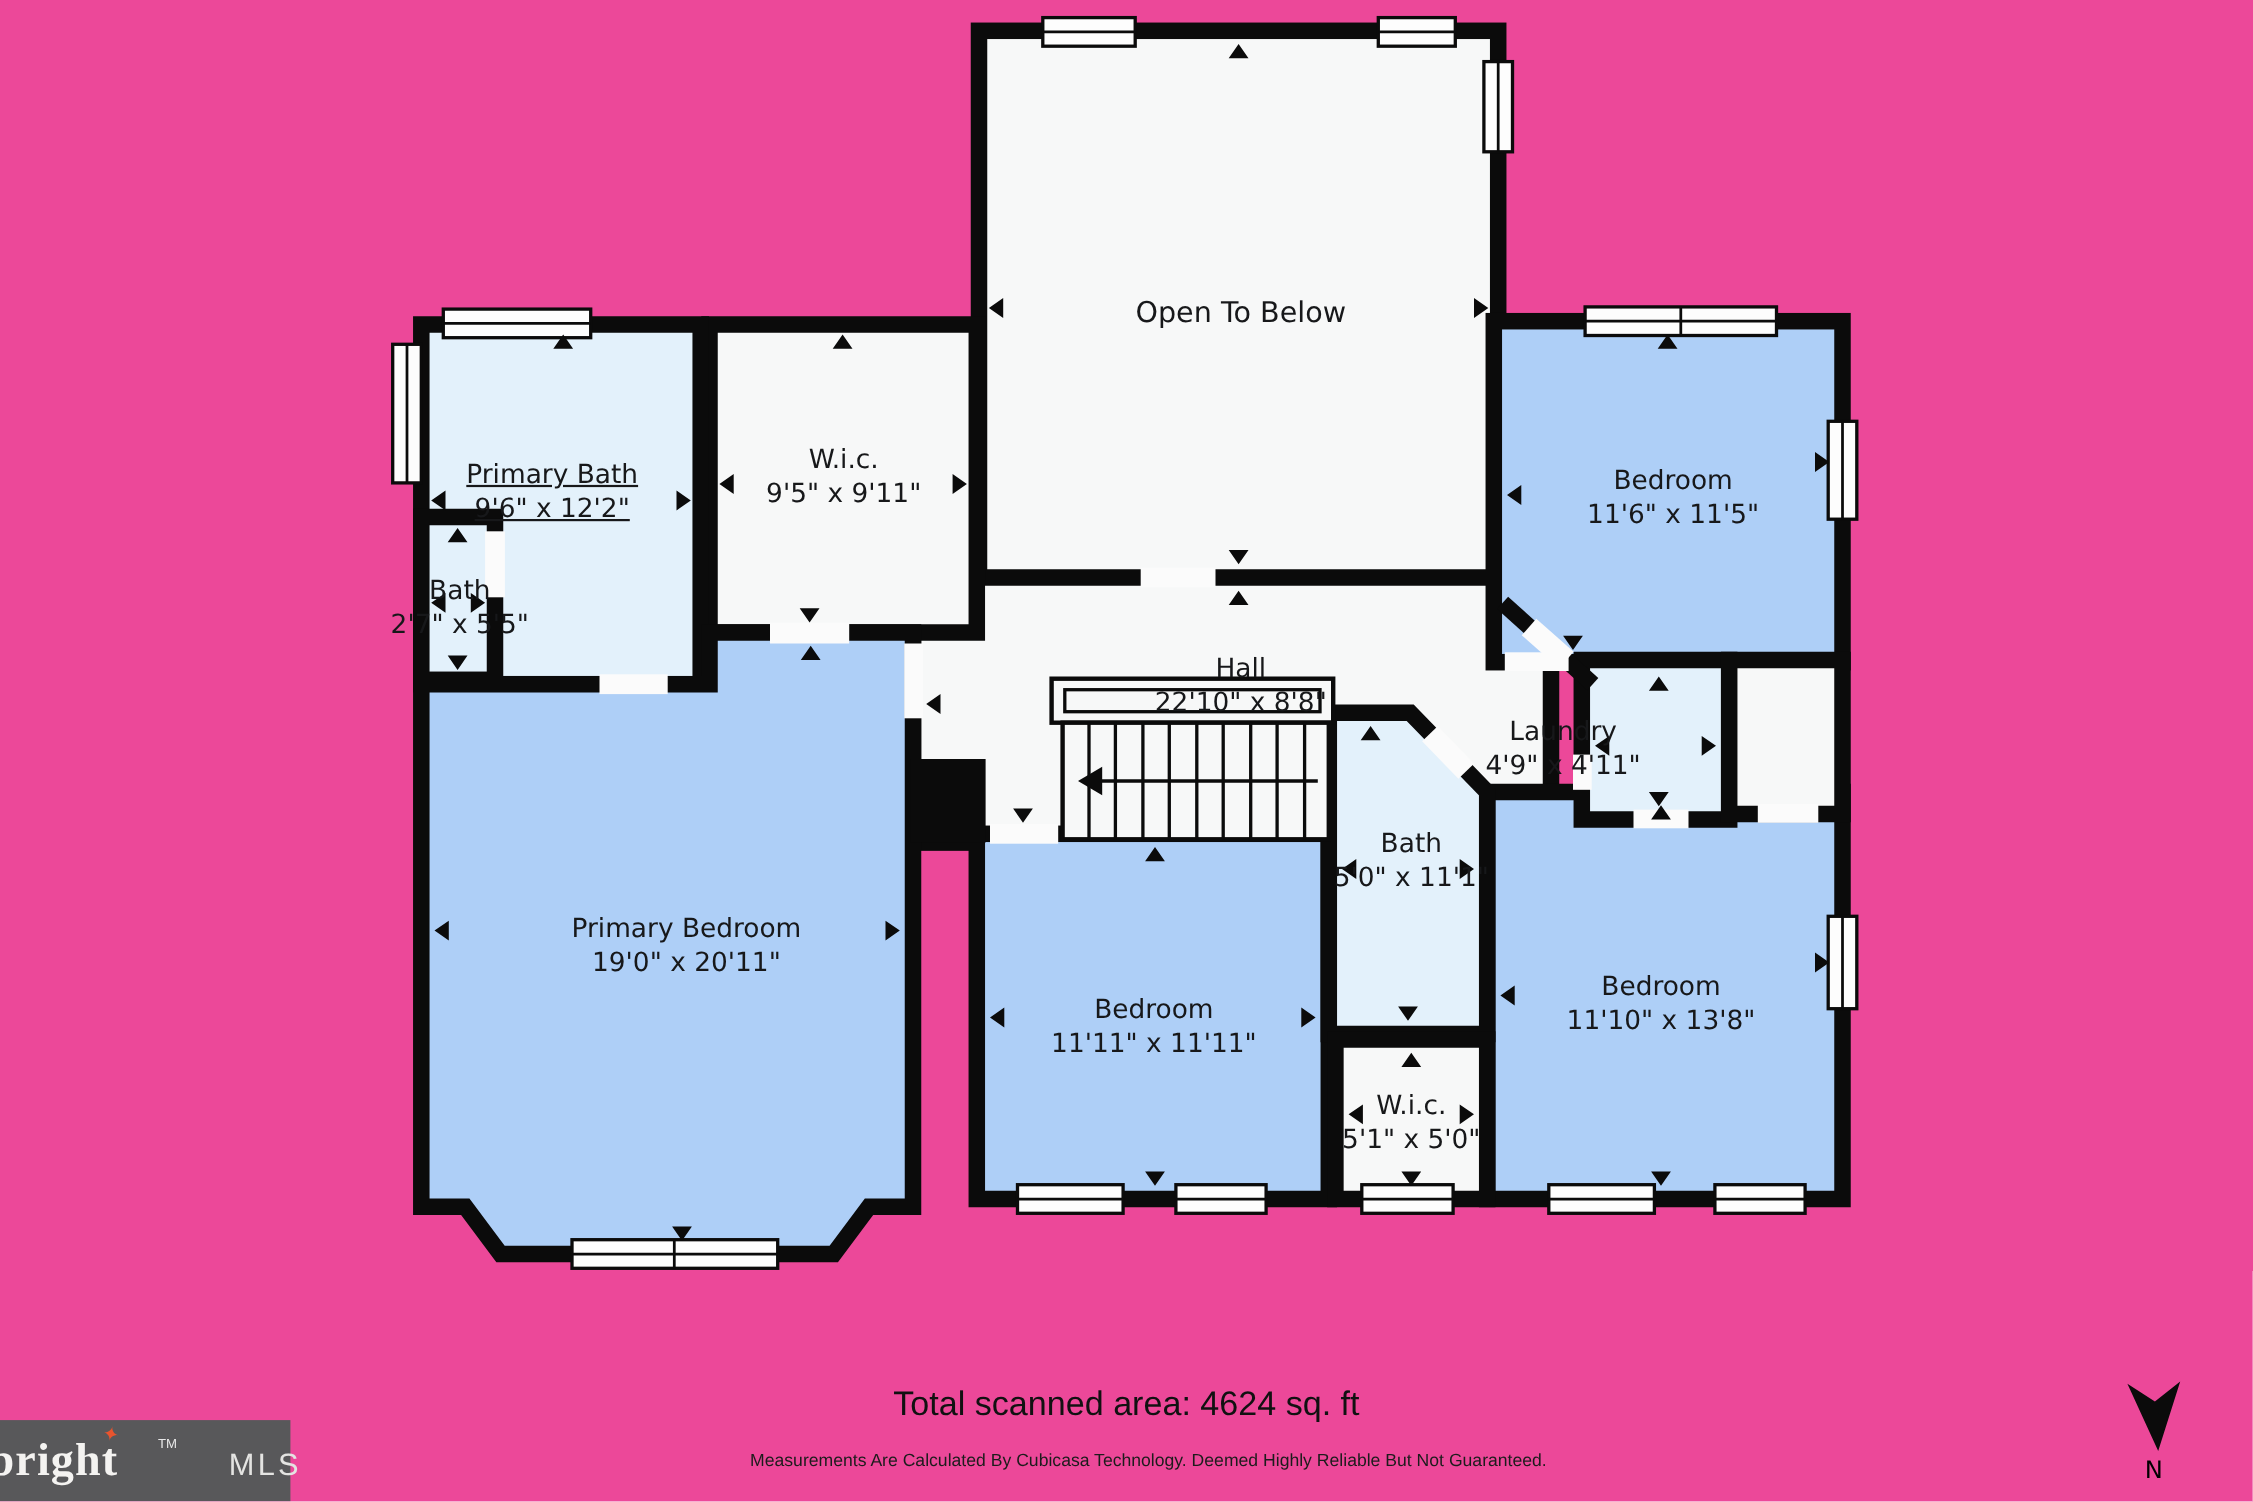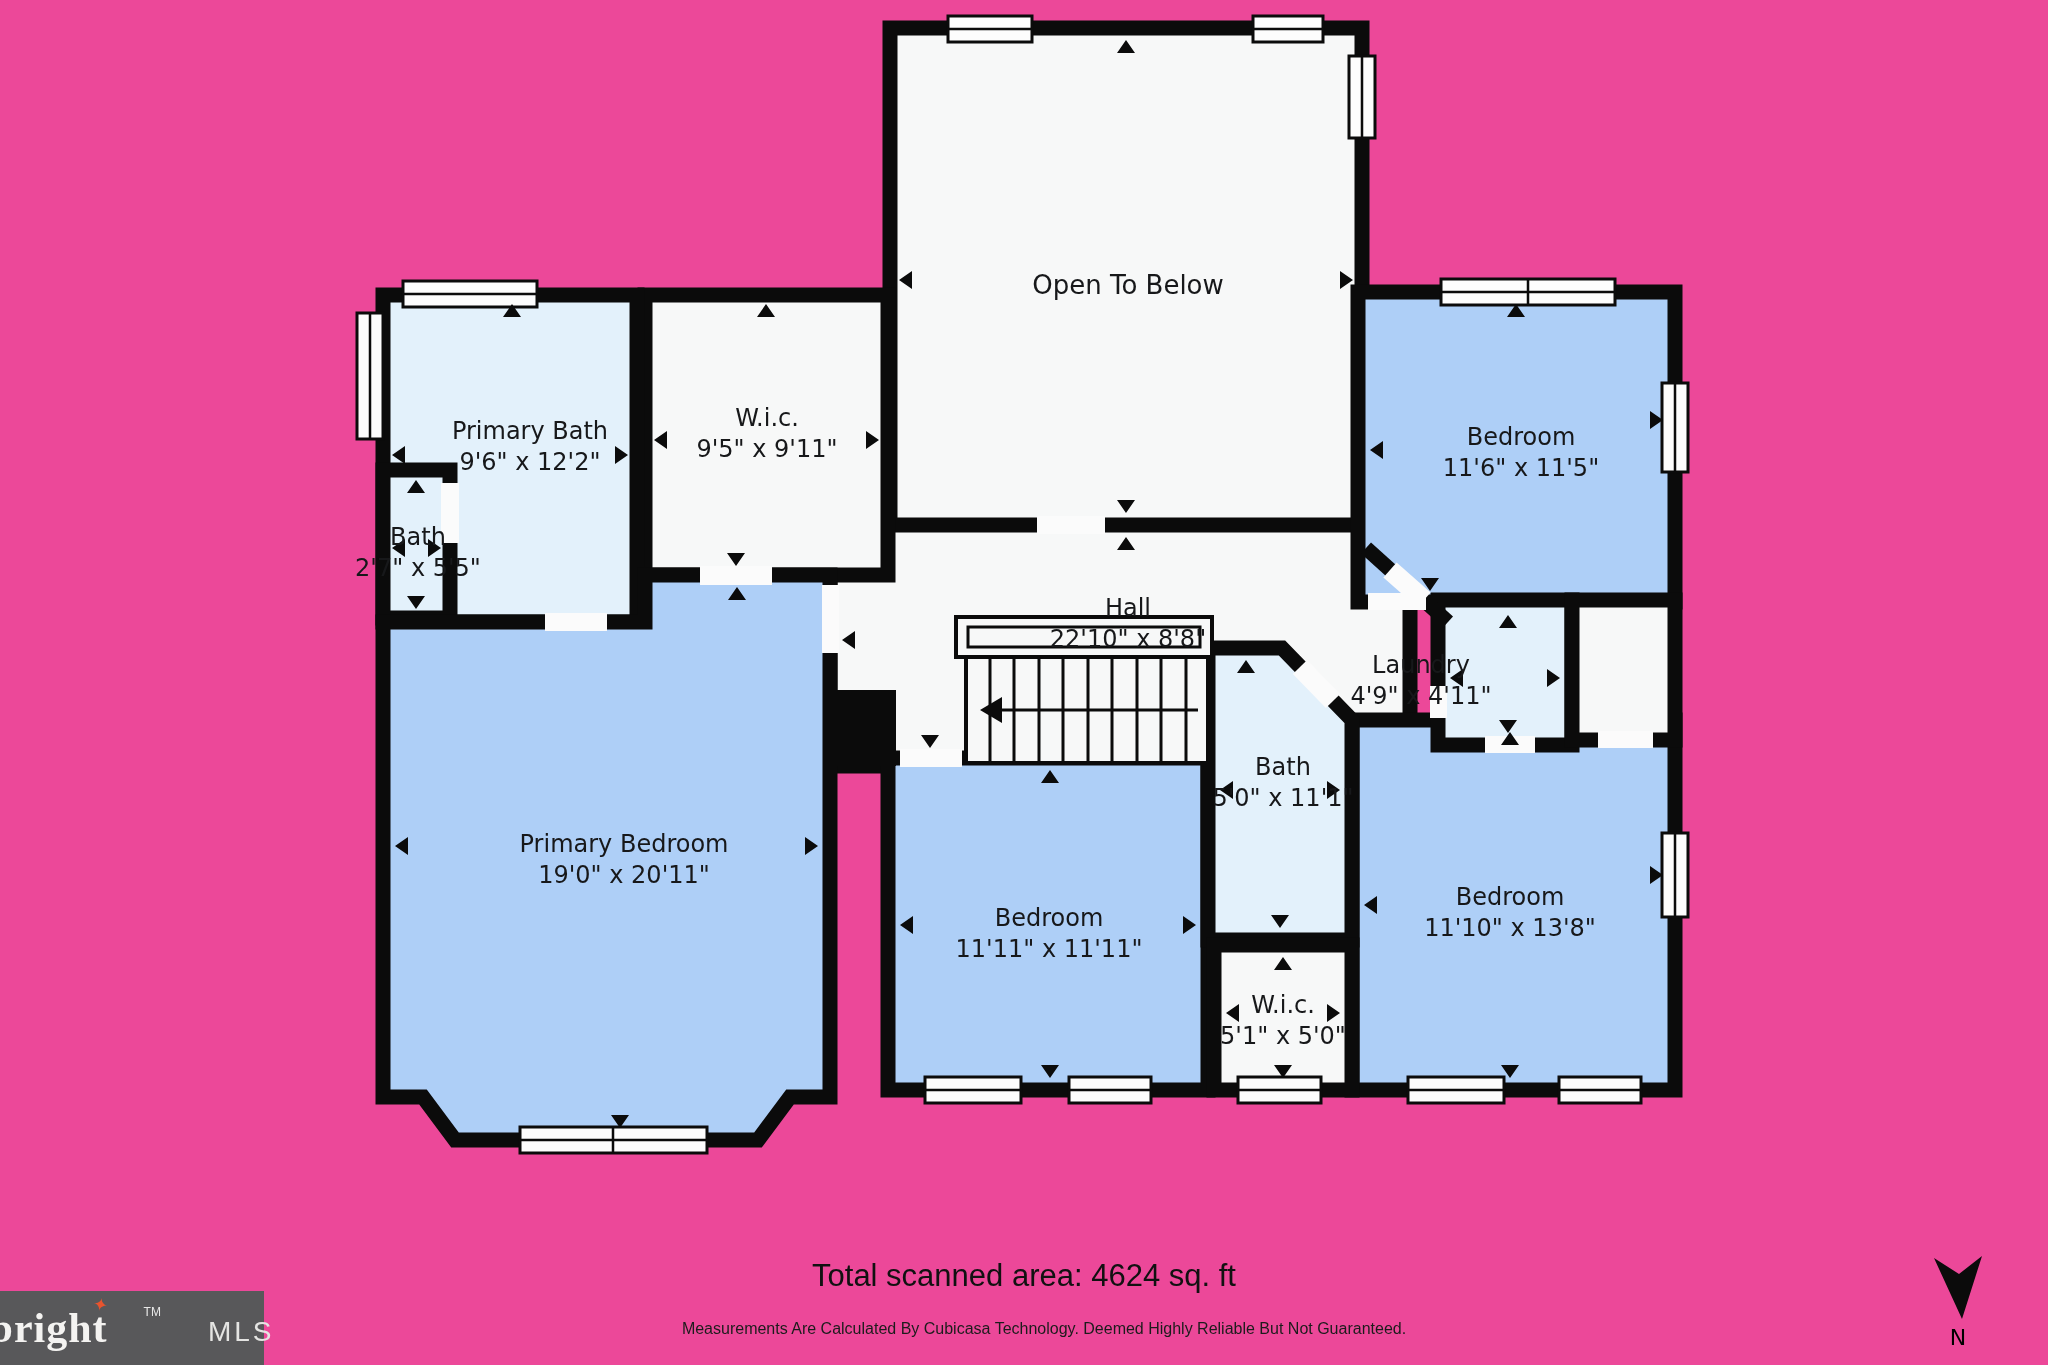--- a/index.html
+++ b/index.html
@@ -105,21 +105,21 @@
       <path d="M628 455l-13 -9v18z M441 548l-13 -9v18z M879 440l-13 -9v18z M1353 280l-13 -9v18z M1663 420l-13 -9v18z M1560 678l-13 -9v18z M1340 790l-13 -9v18z M818 846l-13 -9v18z M1196 925l-13 -9v18z M1340 1013l-13 -9v18z M1663 875l-13 -9v18z"></path>
     </g>
 
     <path d="M1934 1258 L1959 1274 L1982 1256 L1962 1319 Z" fill="var(--c-wall)"></path>
   </svg>
 
   <div class="room-label big" style="left:1128px;top:286px;">
     <div>Open To Below</div>
 
   </div>
-  <div class="room-label" style="left:530px;top:447px;">
+  <div class="room-label" style="left:502px;top:447px;text-decoration:underline;">
     <div>Primary Bath</div>
     <div class="dims">9'6" x 12'2"</div>
   </div>
   <div class="room-label" style="left:767px;top:434px;">
     <div>W.i.c.</div>
     <div class="dims">9'5" x 9'11"</div>
   </div>
   <div class="room-label" style="left:418px;top:553px;">
     <div>Bath</div>
     <div class="dims">2'7" x 5'5"</div>

